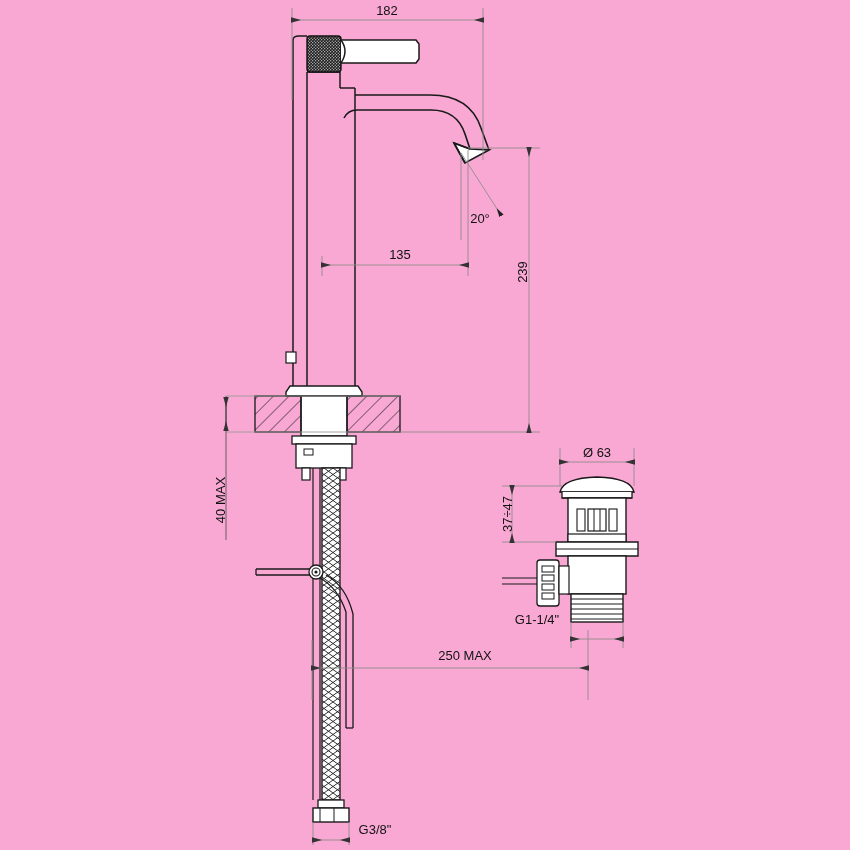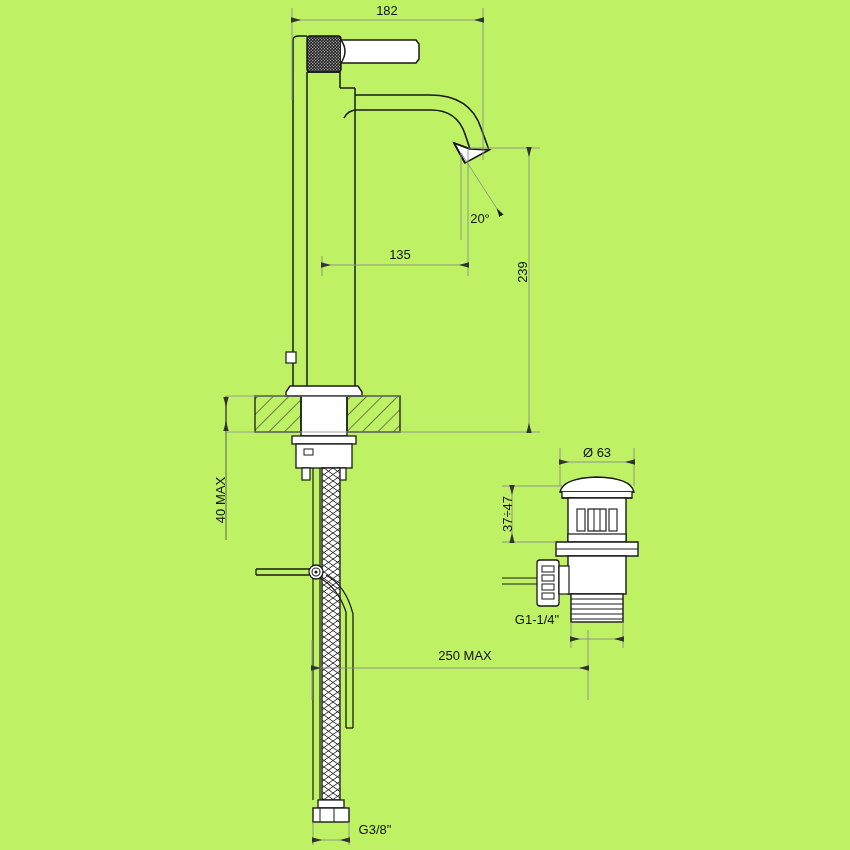--- a/index.html
+++ b/index.html
@@ -1,18 +1,18 @@
 <!DOCTYPE html>
 <html><head>
 <meta charset="utf-8">
 <style>
   html,body{margin:0;padding:0;background:#ffffff;}
   body{width:850px;height:850px;overflow:hidden;
        font-family:"Liberation Sans",sans-serif;color:#1a1a1a;}
-  #sheet{position:relative;width:850px;height:850px;background:#bef264;}
+  #sheet{position:relative;width:850px;height:850px;background:#f9a8d4;}
   svg{display:block;}
   .dimtxt{font-family:"Liberation Sans",sans-serif;font-size:13px;fill:#111;}
 </style>
 </head>
 <body>
 
 <div id="sheet">
 
   <svg width="850" height="850" viewBox="0 0 850 850">
 

